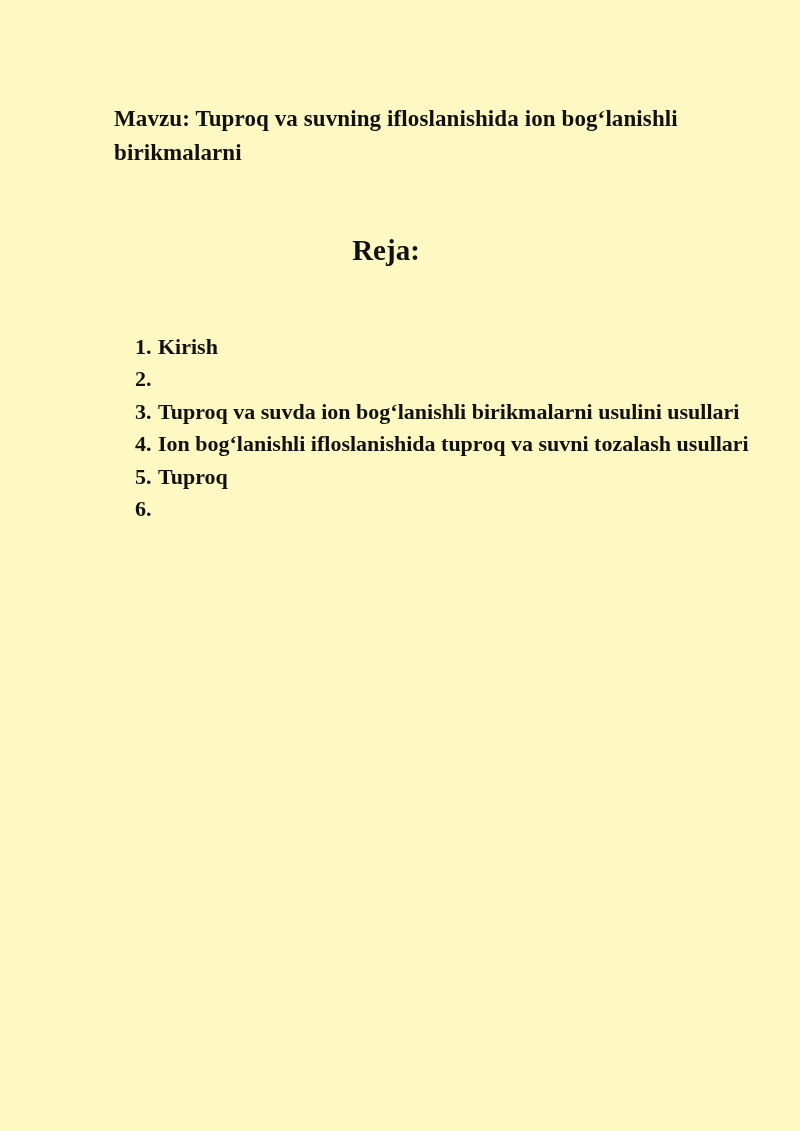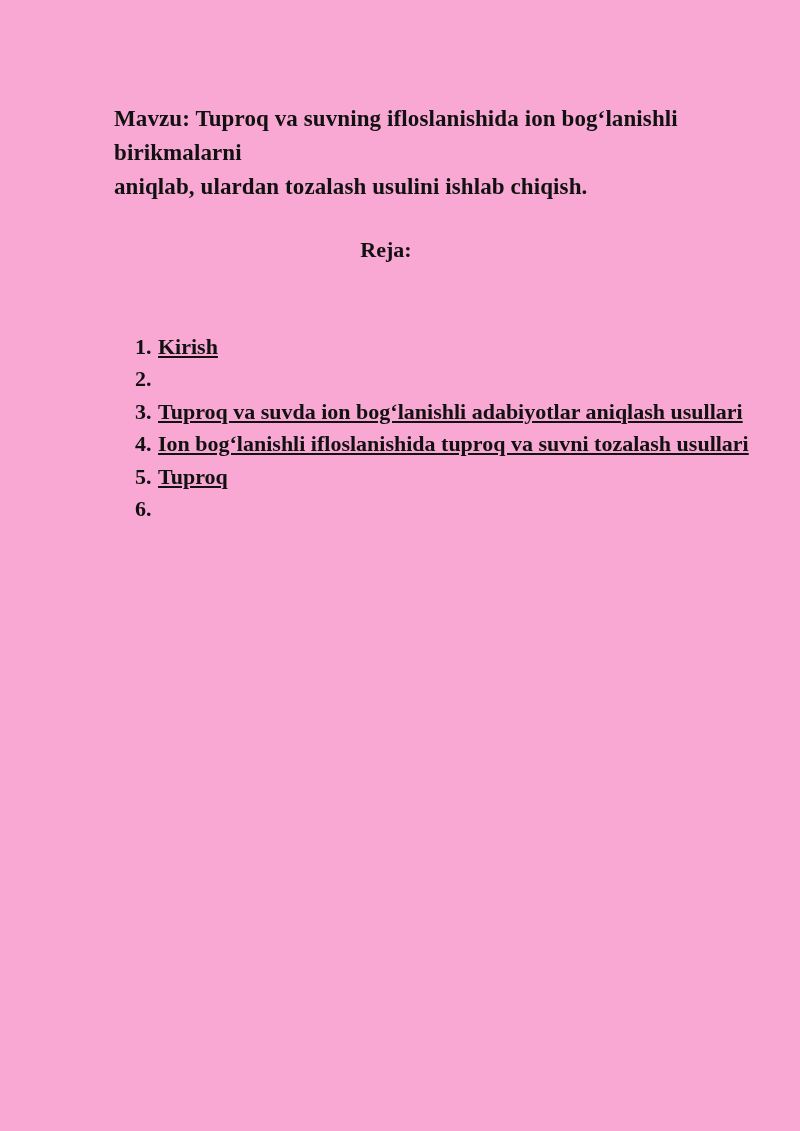--- a/index.html
+++ b/index.html
@@ -4,21 +4,21 @@
 <style>
   html, body {
     margin: 0;
     padding: 0;
     background: #ffffff;
   }
   .page {
     position: relative;
     width: 800px;
     height: 1131px;
-    background: #f9a8d4;
+    background: #fef9c3;
     overflow: hidden;
     font-family: "Liberation Serif", "DejaVu Serif", serif;
     font-weight: bold;
     color: #111111;
     -webkit-font-smoothing: antialiased;
   }
   .doc-title {
     position: absolute;
     left: 114px;
     right: 110px;
@@ -29,21 +29,21 @@
   }
   .doc-title .line {
     display: block;
   }
   .reja-heading {
     position: absolute;
     left: 0;
     right: 28px;
     top: 236px;
     text-align: center;
-    font-size: 22px;
+    font-size: 29px;
     line-height: 28px;
   }
   .reja-list {
     position: absolute;
     left: 135px;
     right: 100px;
     top: 331px;
     font-size: 22px;
   }
   .list-item {
@@ -52,46 +52,44 @@
     height: 32.4px;
     line-height: 32.4px;
     white-space: nowrap;
   }
   .list-item .num {
     display: inline-block;
     min-width: 23px;
   }
   .list-item .txt {
     display: inline-block;
-    text-decoration: underline;
   }
 </style>
 </head>
 <body>
 
 <div class="page">
 
   <div class="doc-title">
     <span class="line">Mavzu: Tuproq va suvning ifloslanishida ion bog‘lanishli birikmalarni</span>
-    <span class="line">aniqlab, ulardan tozalash usulini ishlab chiqish.</span>
   </div>
 
   <div class="reja-heading">Reja:</div>
 
   <div class="reja-list">
       <div class="list-item">
         <span class="num">1.</span>
         <span class="txt">Kirish</span>
       </div>
       <div class="list-item">
         <span class="num">2.</span>
       </div>
       <div class="list-item">
         <span class="num">3.</span>
-        <span class="txt">Tuproq va suvda ion bog‘lanishli adabiyotlar aniqlash usullari</span>
+        <span class="txt">Tuproq va suvda ion bog‘lanishli birikmalarni usulini usullari</span>
       </div>
       <div class="list-item">
         <span class="num">4.</span>
         <span class="txt">Ion bog‘lanishli ifloslanishida tuproq va suvni tozalash usullari</span>
       </div>
       <div class="list-item">
         <span class="num">5.</span>
         <span class="txt">Tuproq</span>
       </div>
       <div class="list-item">

